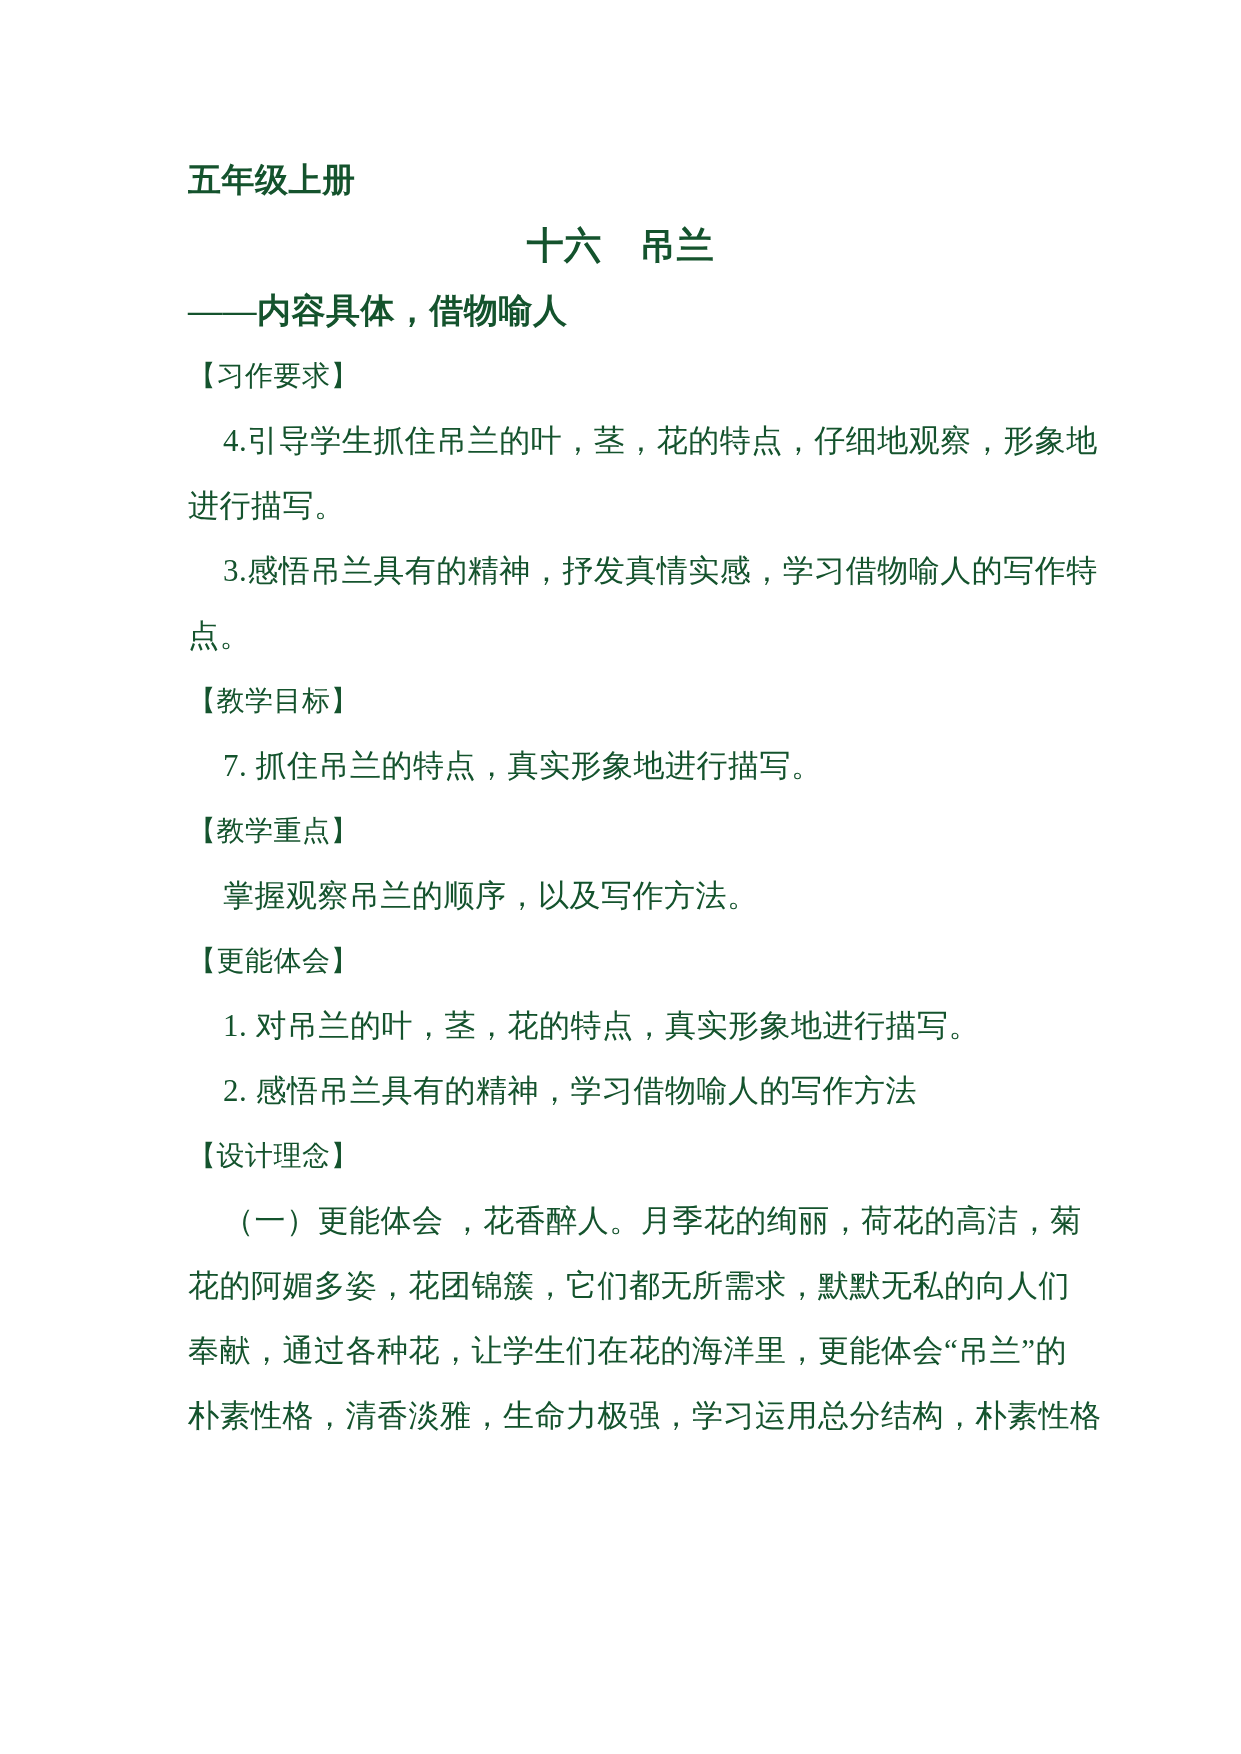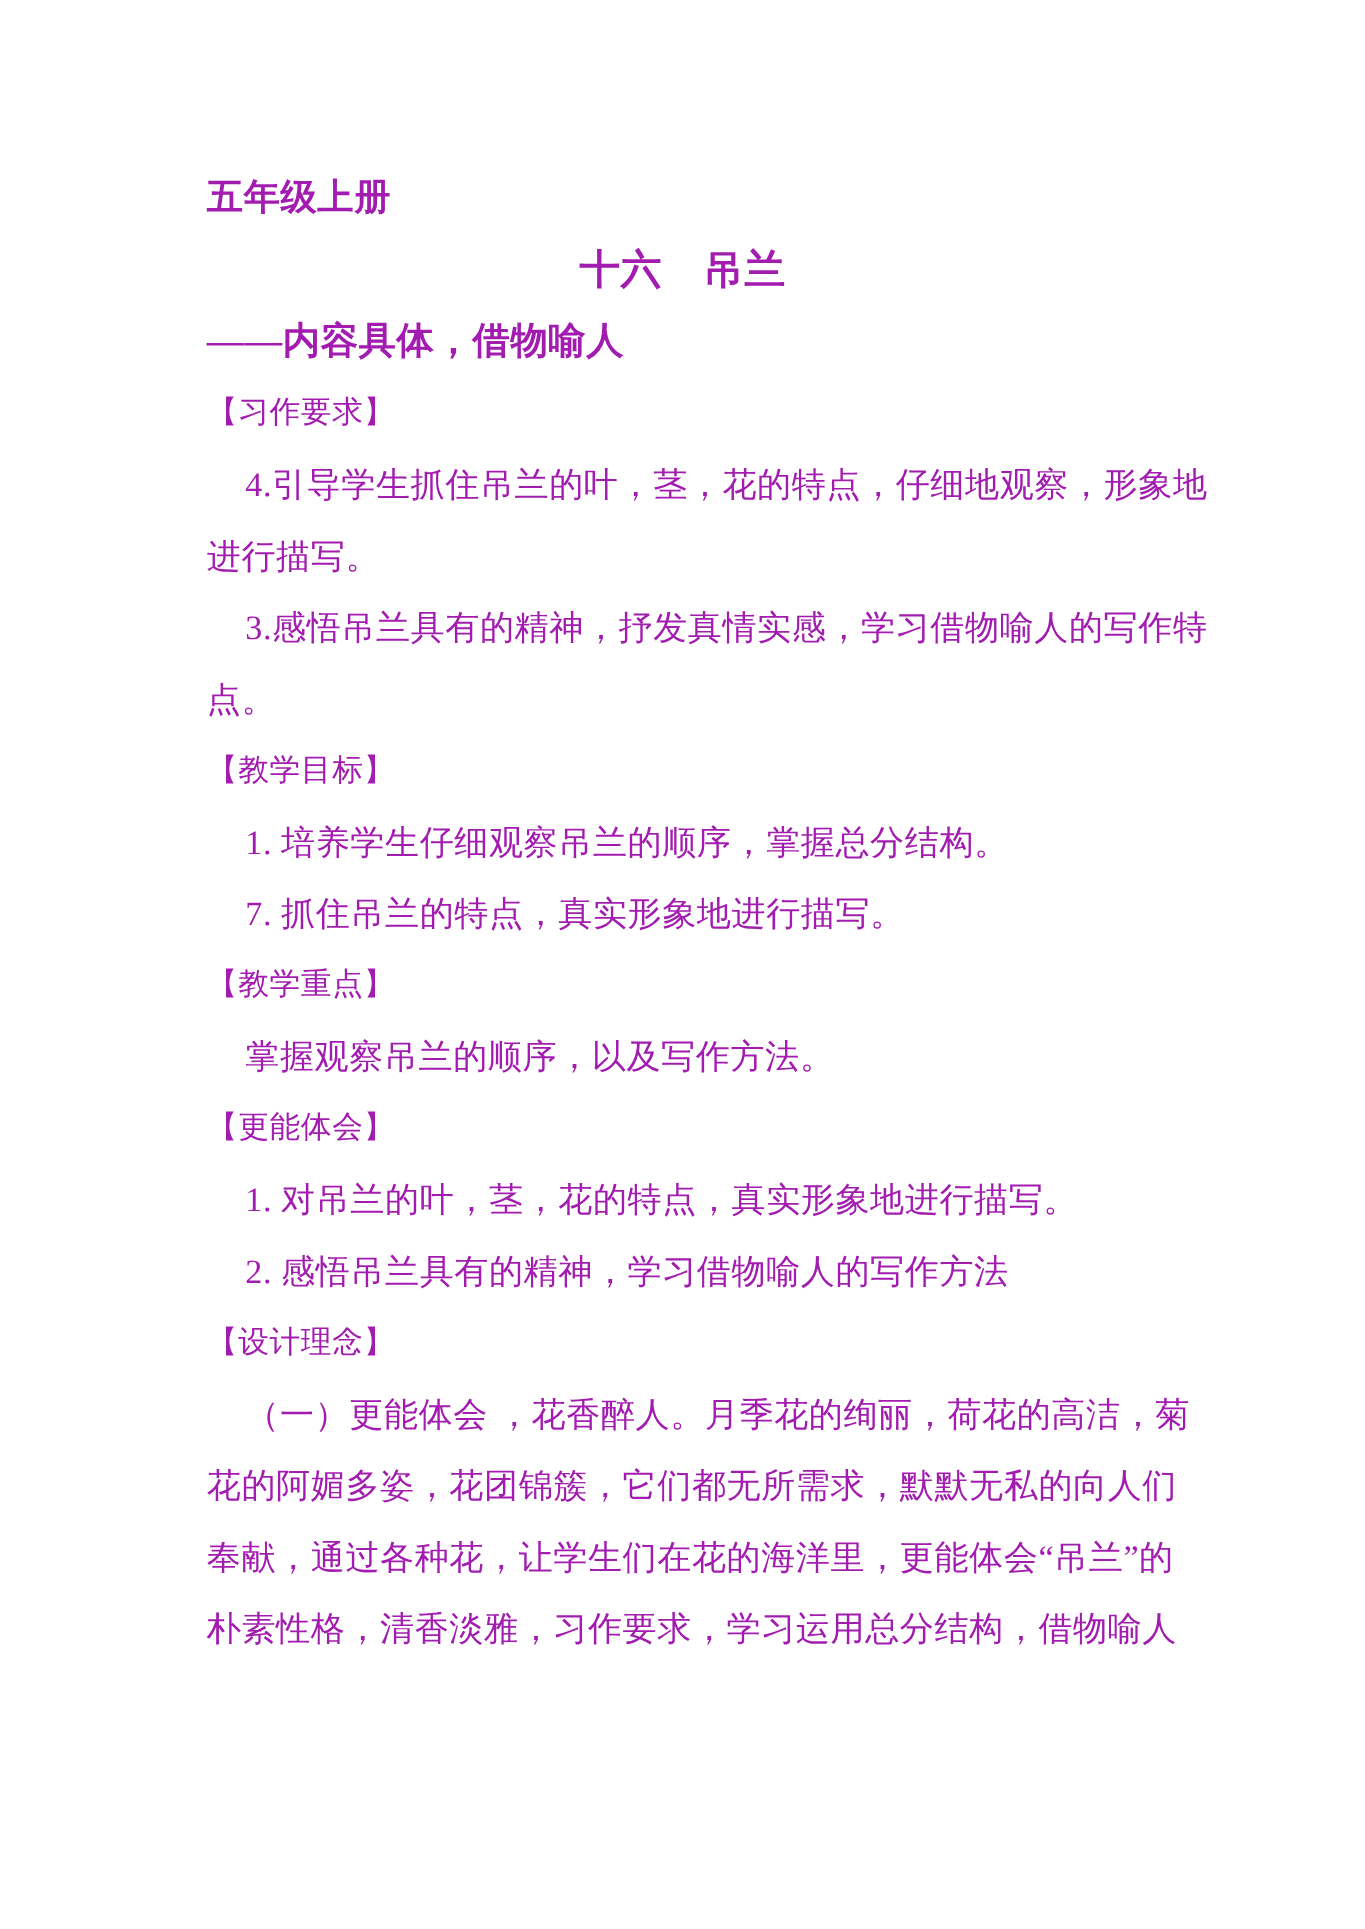--- a/index.html
+++ b/index.html
@@ -46,39 +46,38 @@
     font-size: 34px;
     text-align: left;
   }
   .heading {
     font-size: 28px;
   }
 </style>
 </head>
 <body>
 
-<div class="page" style="color: #a21caf; background: rgb(255, 255, 255); border-radius: 30px;">
+<div class="page" style="color: #14532d; background: rgb(255, 255, 255); border-radius: 30px;">
   <div class="content">
     <div class="line grade-label">五年级上册</div>
     <div class="line doc-title">十六　吊兰</div>
     <div class="line doc-subtitle">——内容具体，借物喻人</div>
     <div>
         <div class="line heading">【习作要求】</div>
         <div class="line body-line indent">4.引导学生抓住吊兰的叶，茎，花的特点，仔细地观察，形象地</div>
         <div class="line body-line">进行描写。</div>
         <div class="line body-line indent">3.感悟吊兰具有的精神，抒发真情实感，学习借物喻人的写作特</div>
         <div class="line body-line">点。</div>
         <div class="line heading">【教学目标】</div>
-        <div class="line body-line indent">1. 培养学生仔细观察吊兰的顺序，掌握总分结构。</div>
         <div class="line body-line indent">7. 抓住吊兰的特点，真实形象地进行描写。</div>
         <div class="line heading">【教学重点】</div>
         <div class="line body-line indent">掌握观察吊兰的顺序，以及写作方法。</div>
         <div class="line heading">【更能体会】</div>
         <div class="line body-line indent">1. 对吊兰的叶，茎，花的特点，真实形象地进行描写。</div>
         <div class="line body-line indent">2. 感悟吊兰具有的精神，学习借物喻人的写作方法</div>
         <div class="line heading">【设计理念】</div>
         <div class="line body-line indent">（一）更能体会 ，花香醉人。月季花的绚丽，荷花的高洁，菊</div>
         <div class="line body-line">花的阿媚多姿，花团锦簇，它们都无所需求，默默无私的向人们</div>
         <div class="line body-line">奉献，通过各种花，让学生们在花的海洋里，更能体会“吊兰”的</div>
-        <div class="line body-line">朴素性格，清香淡雅，习作要求，学习运用总分结构，借物喻人</div>
+        <div class="line body-line">朴素性格，清香淡雅，生命力极强，学习运用总分结构，朴素性格</div>
       </div>
   </div>
 </div>
 
 </body></html>

